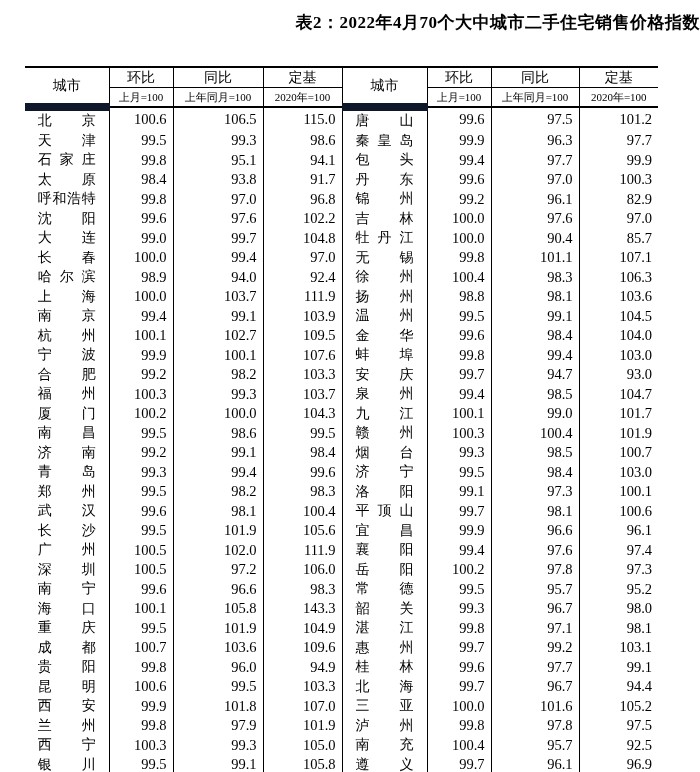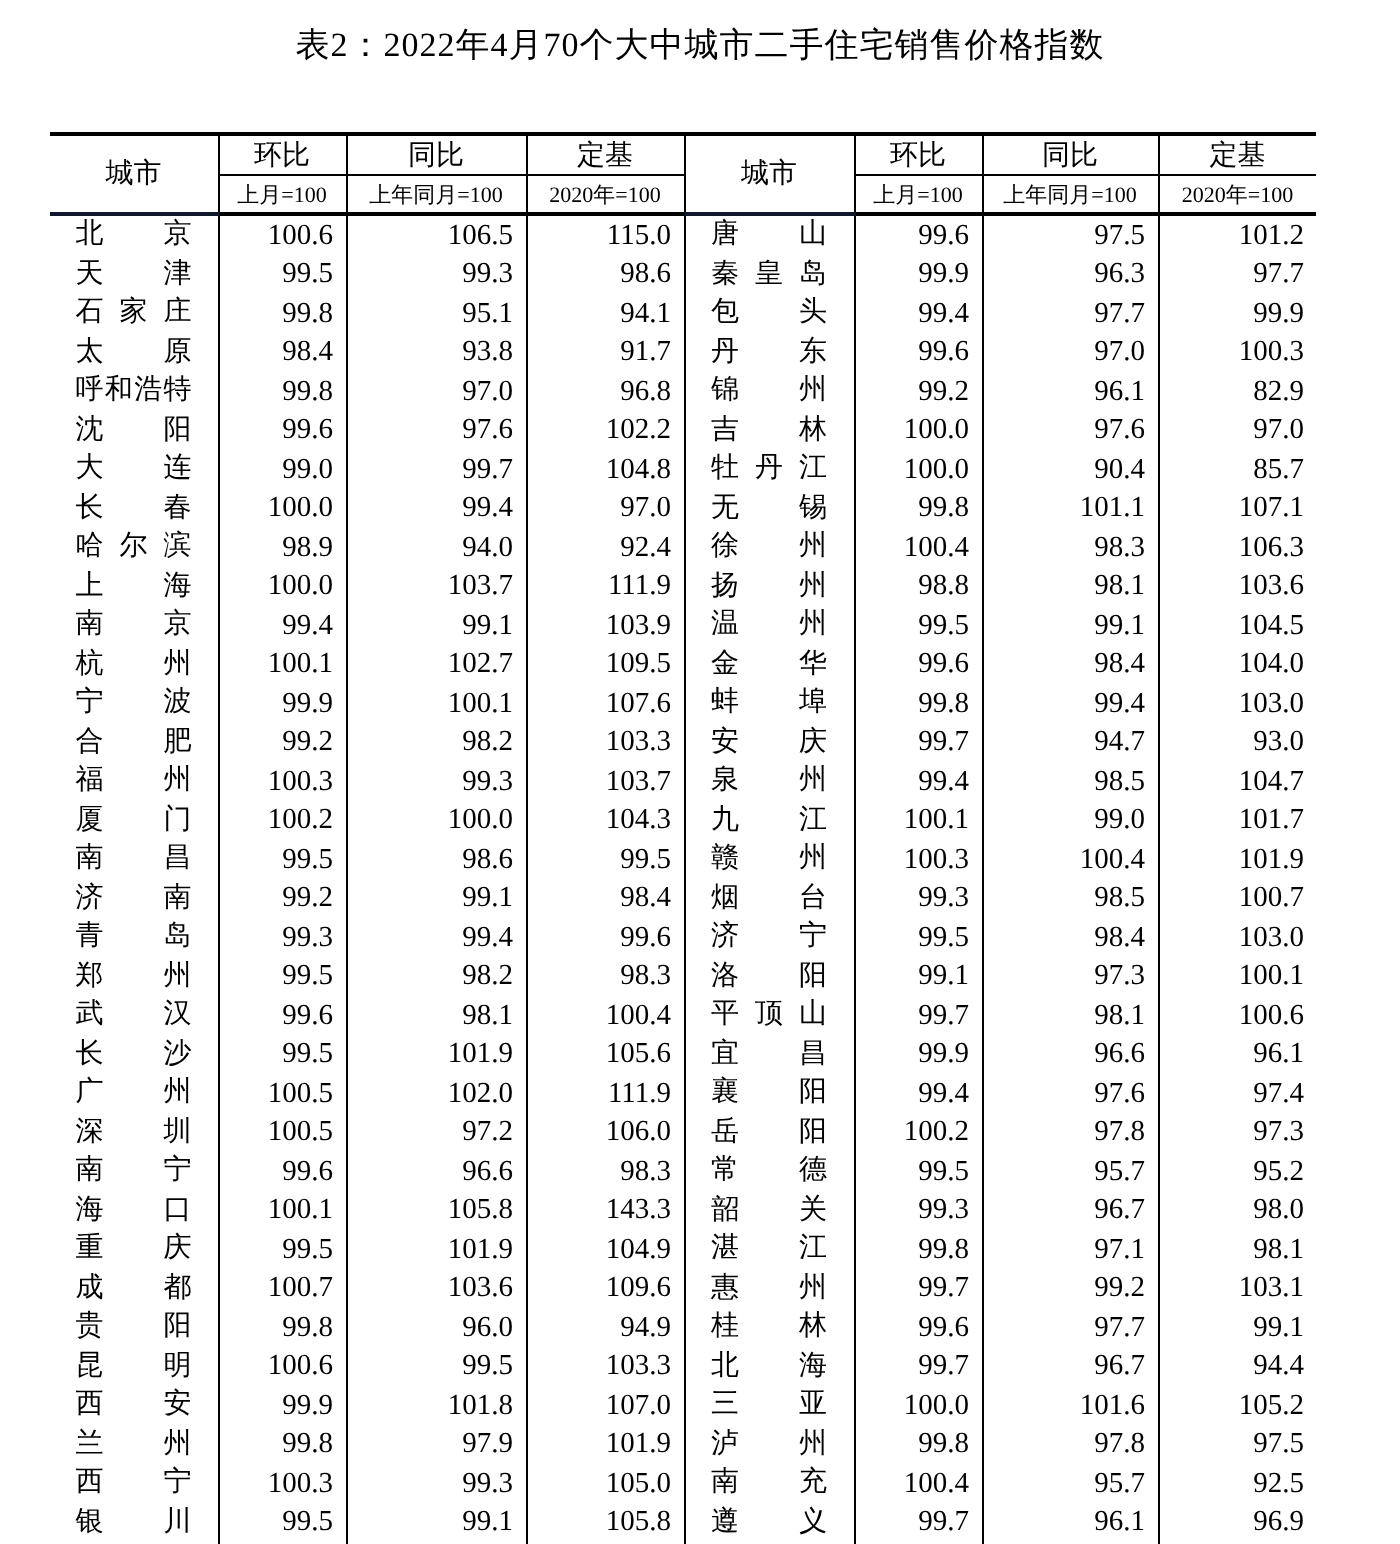--- a/index.html
+++ b/index.html
@@ -5,22 +5,22 @@
   html, body {
     margin: 0; padding: 0;
     width: 700px; height: 772px;
     background: #ffffff;
     font-family: "Liberation Serif", "DejaVu Serif", serif;
     color: #000;
   }
   .page { width: 700px; height: 772px; overflow: hidden; }
   .doc-title {
     padding-top: 13px;
-    text-align: center;
-    font-weight: normal;
+    text-align: right;
+    font-weight: bold;
     font-size: 17px;
     line-height: 20px;
     letter-spacing: 0.5px;
   }
   table.idx {
     margin: 33px 0 0 25px;
     width: 633px;
     table-layout: fixed;
     border-collapse: collapse;
     border-top: 2.5px solid #000;
@@ -33,21 +33,21 @@
     overflow: hidden;
     white-space: nowrap;
   }
   
   .bl { border-left: 1px solid #000; }
   
   .idx thead th { font-size: 14px; text-align: center; }
   .idx thead tr.hr1 th { height: 19px; }
   .idx thead tr.hr2 th { height: 18px; font-size: 11px; border-bottom: 2px solid #000; }
   .idx thead tr.hr1 th.grp { border-bottom: 1px solid #000; }
-  .idx thead th.city-h { border-bottom: 2px solid #0f172a; margin-top: 22px; }
+  .idx thead th.city-h { border-bottom: 8px solid #0f172a; margin-top: 22px; }
   
   .idx tbody td { height: 18.5px; line-height: 18.5px; font-size: 14.5px; }
   .idx tbody td.num { text-align: right; padding-right: 6px; }
   .idx tbody td.city { text-align: center; }
   .cn {
     display: inline-block;
     width: 58px;
     font-size: 14px;
     text-align: justify;
     text-align-last: justify;

